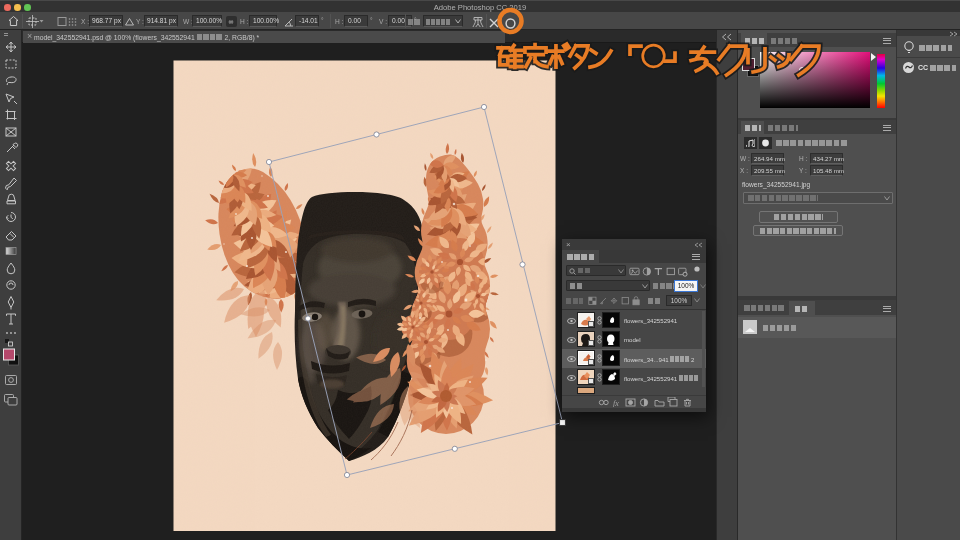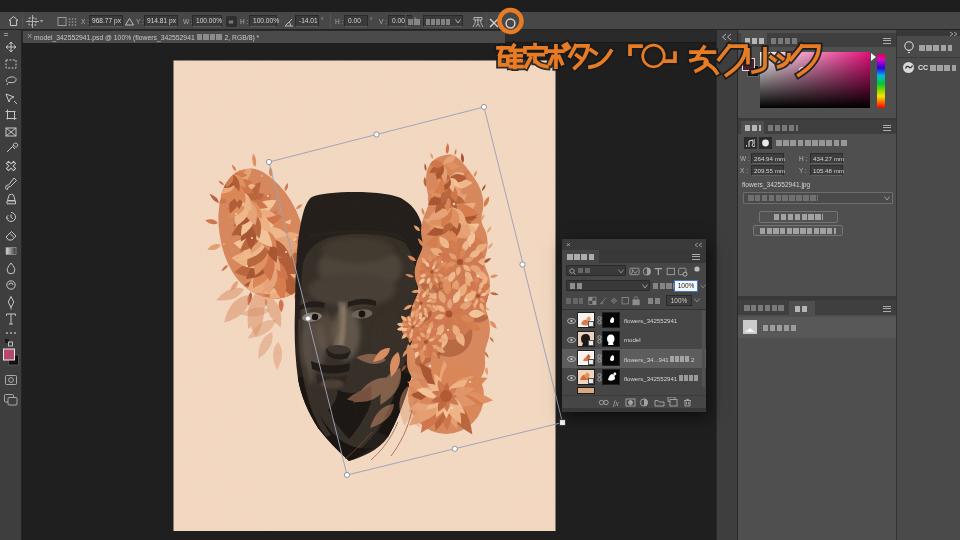--- a/index.html
+++ b/index.html
@@ -29,20 +29,26 @@
 .field2{position:absolute;height:11px;background:#3d3d3d;border:1px solid #2d2d2d;border-bottom-color:#5e5e5e;color:#d4d4d4;font-size:6.2px;line-height:9px;padding-left:2px;border-radius:1px;white-space:nowrap;}
 .flbl{position:absolute;font-size:6.5px;color:#b0b0b0;}
 .btn{position:absolute;background:#525252;border:1px solid #757575;border-radius:2px;}
 #layers{top:239px;left:562px;width:144px;height:173px;background:#464646;box-shadow:2px 5px 16px rgba(0,0,0,.6);}
 .lthumb{position:absolute;left:16px;top:2px;width:16px;height:14px;background:#f6f2ee;outline:1px solid #1e1e1e;}
 .lmask{position:absolute;left:41px;top:2px;width:16px;height:14px;background:#060606;outline:1px solid #1e1e1e;}
 .lname{position:absolute;left:62px;top:6.4px;font-size:6.1px;color:#d4d4d4;white-space:nowrap;}
 </style></head>
 <body>
 <div id="app">
+<div id="titlebar" class="abs">
+  <div class="tl abs" style="left:4.2px;background:#ed6a5e;"></div>
+  <div class="tl abs" style="left:14.2px;background:#f5bf4f;"></div>
+  <div class="tl abs" style="left:24.2px;background:#61c454;"></div>
+  <div id="title-text" class="abs">Adobe Photoshop CC 2019</div>
+</div>
 <div id="optbar" class="abs">
   <svg class="abs" style="left:0;top:0" width="80" height="18" viewBox="0 0 80 18">
     <path d="M13.5 4.5 L9 8.5 h1.4 v5 h6.2 v-5 H18 Z" fill="none" stroke="#c8c8c8" stroke-width="1"></path>
     <g stroke="#c4c4c4" fill="none" stroke-width="1">
       <rect x="29" y="6" width="7" height="7" stroke-dasharray="2 1.4"></rect>
       <path d="M32.5 3 v13 M26 9.5 h13" stroke-width="0.8"></path>
     </g>
     <path d="M39.5 8 l2 2.4 2-2.4 z" fill="#9a9a9a"></path>
     <rect x="58" y="5.5" width="8" height="8" fill="none" stroke="#989898"></rect>
     <g fill="#a0a0a0">

